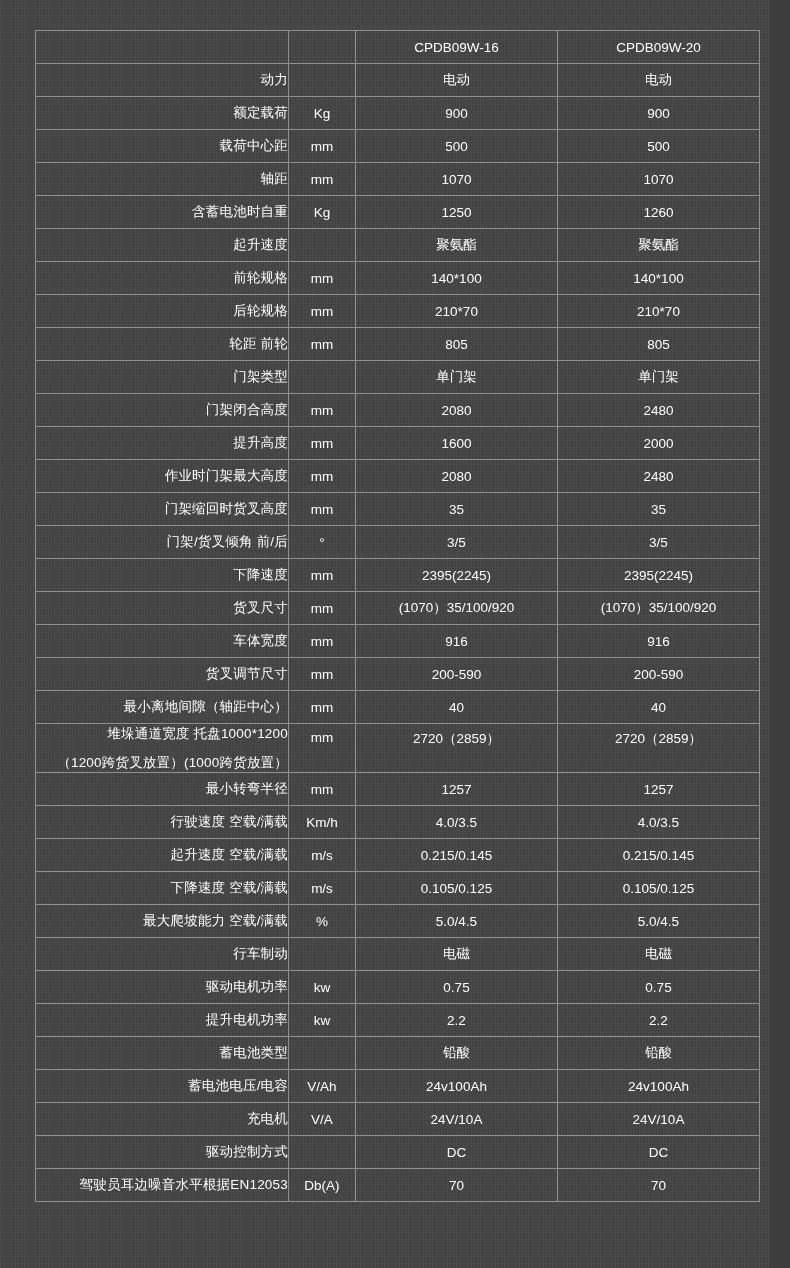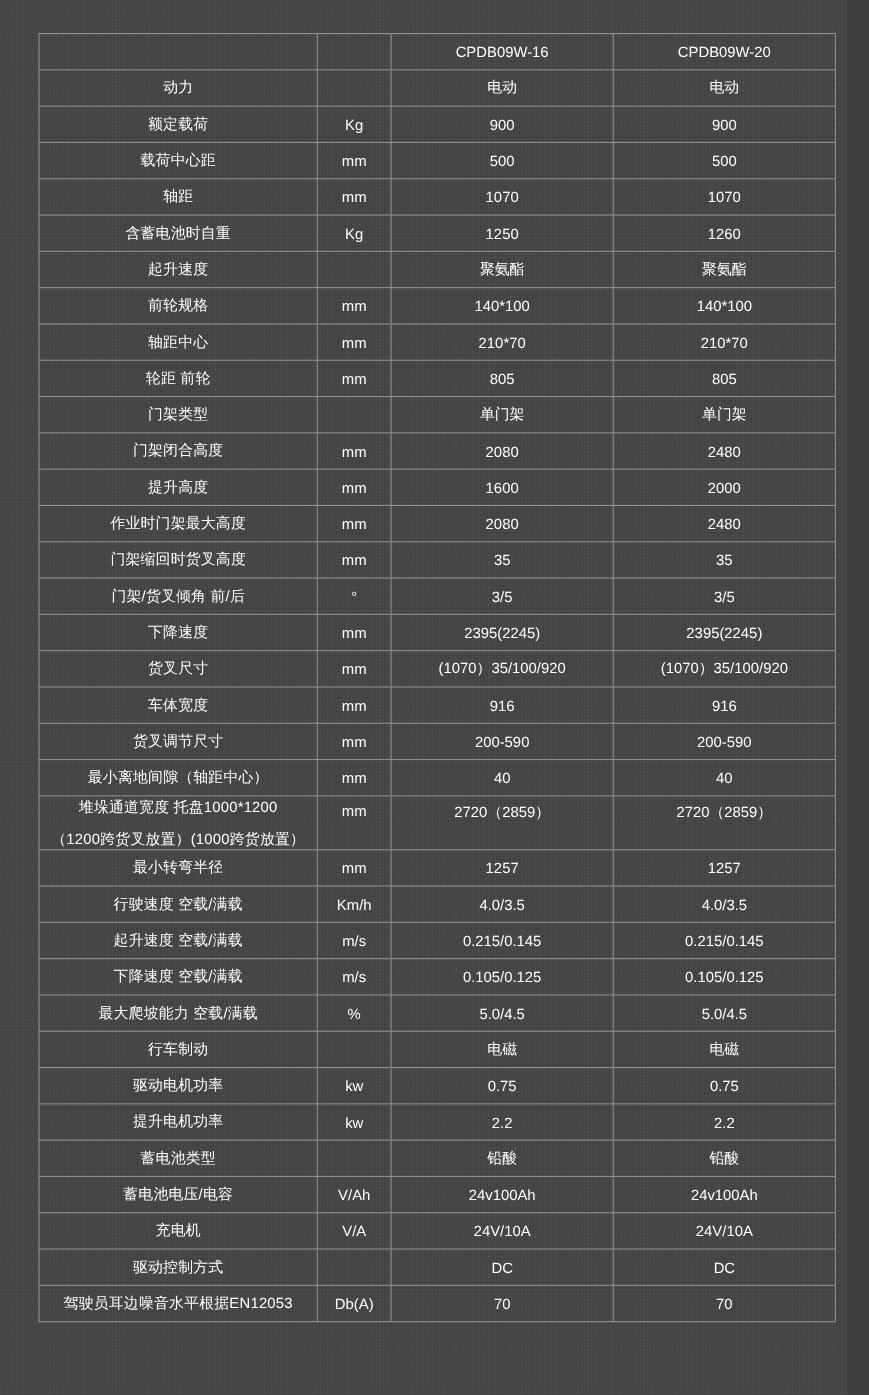--- a/index.html
+++ b/index.html
@@ -35,21 +35,21 @@
     border: 1px solid #8f8f8f;
     padding: 0;
     vertical-align: middle;
     height: 32px;
     color: #ffffff;
     font-weight: normal;
   }
   td.c-name {
     width: 252px;
     padding-left: 10px;
-    text-align: center;
+    text-align: right;
     font-size: 13.5px;
     letter-spacing: 0.2px;
   }
   td.c-unit {
     width: 66px;
     text-align: center;
     font-size: 13.5px;
   }
   td.c-val {
     width: 201px;
@@ -129,21 +129,21 @@
         <td class="c-val">聚氨酯</td>
         <td class="c-val">聚氨酯</td>
       </tr>
       <tr>
         <td class="c-name">前轮规格</td>
         <td class="c-unit unit-up">mm</td>
         <td class="c-val">140*100</td>
         <td class="c-val">140*100</td>
       </tr>
       <tr>
-        <td class="c-name">轴距中心</td>
+        <td class="c-name">后轮规格</td>
         <td class="c-unit unit-up">mm</td>
         <td class="c-val">210*70</td>
         <td class="c-val">210*70</td>
       </tr>
       <tr>
         <td class="c-name">轮距  前轮</td>
         <td class="c-unit unit-up">mm</td>
         <td class="c-val">805</td>
         <td class="c-val">805</td>
       </tr>

